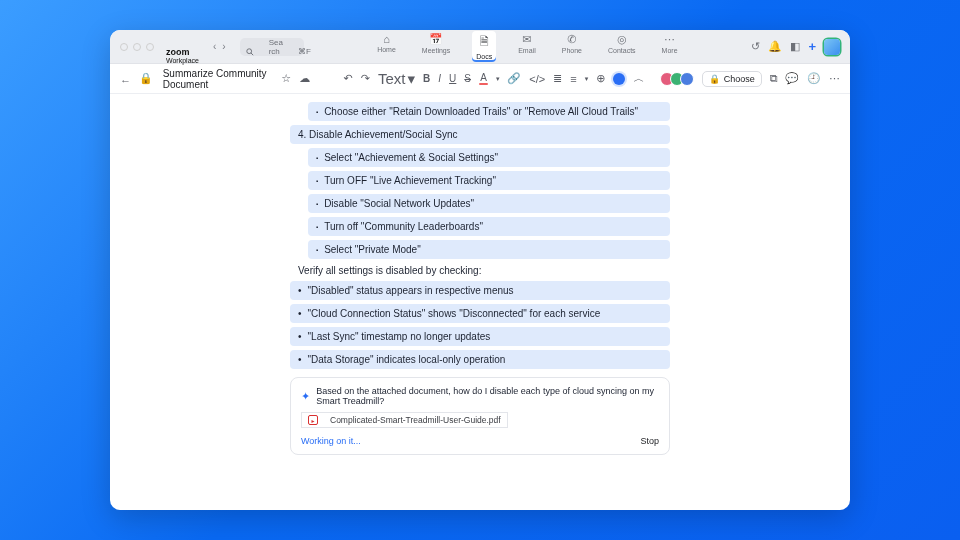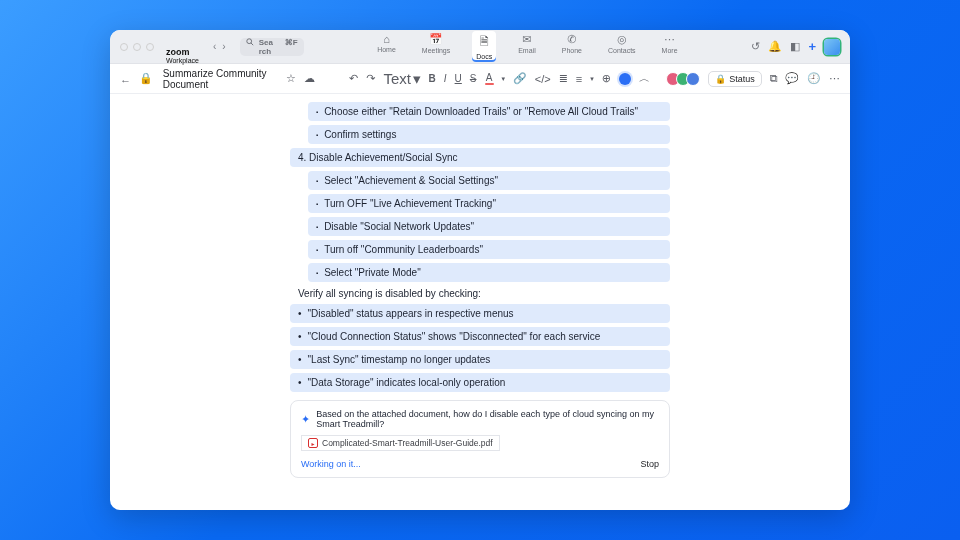--- a/index.html
+++ b/index.html
@@ -17,24 +17,23 @@
   .titlebar {
     height: 34px; background: #eceef2; display: flex; align-items: center;
     padding: 0 10px; gap: 8px; border-bottom: 1px solid #e1e3e8;
   }
   .traffic { display: flex; gap: 5px; }
   .tdot { width: 8px; height: 8px; border-radius: 50%; border: 1px solid #cfcfcf; }
   .brand { font-size: 9px; line-height: 1; color: #111; font-weight: 600; margin-left: 4px; margin-top: 18px;}
   .brand .sub { font-weight: 400; font-size: 7px; display:block; }
   .navarrows { display: flex; gap: 6px; color: #7a7d85; font-size: 10px; margin-left: 6px;}
   .searchbox {
-    display: flex; align-items: flex-start; background: #e2e4e9; border-radius: 5px;
-    height: 18px; padding: 0 6px; font-size: 8px; color: #6e7178; width: 64px; gap: 5px;
+    display: flex; align-items: flex-end; background: #e2e4e9; border-radius: 5px;
+    height: 18px; padding: 0 6px; font-size: 8px; color: #6e7178; width: 64px; gap: 15px;
     margin-left: 6px;
-    font-weight: bold;
   }
   .searchbox .kbd { margin-left: auto; font-size: 8px; }
   .centernav { flex: 1; display: flex; justify-content: center; gap: 18px; }
   .cnitem { display:flex; flex-direction:column; align-items:center; font-size:7px; color:#6e7178; gap:1px; cursor:pointer; padding:2px 4px; border-radius:4px;}
   .cnitem.active { background:#fff; box-shadow: inset 0 -2px 0 #3b82f6; color:#1b1d22;}
   .cnitem .ico { font-size: 11px; }
   .rightctrls { display:flex; align-items:center; gap:8px; color:#6e7178; font-size:11px;}
   .plusbtn { color:#2a6ef5; font-size:13px; font-weight:600;}
   .avatar { width:16px; height:16px; border-radius:4px; background:linear-gradient(135deg,#7cc6f5,#3a8ef0); box-shadow:0 0 0 1.5px #32b47a; }
 
@@ -65,21 +64,21 @@
     padding: 4px 8px; margin-bottom: 4px; display:flex; align-items:center;
   }
   .line.indent { margin-left: 18px; width: calc(100% - 18px); }
   .line.plain { background:transparent; padding: 2px 8px; margin-bottom: 3px;}
   .bullet::before { content:"•"; margin-right: 6px; }
   .disc::before { content:"▪"; font-size:6px; margin-right:6px; }
 
   .aibox { width: 380px; margin: 6px auto 0; border:1px solid #e3e5ea; border-radius:8px; padding: 8px 10px; font-size:9px; }
   .aibox .row { display:flex; align-items:center; gap:6px; color:#1c2230;}
   .spark { color:#2a6ef5; font-size:11px;}
-  .attach { display:inline-flex; align-items:center; gap:4px; border:1px solid #e3e5ea; border-radius:0; padding:2px 6px; font-size:8.5px; color:#3a3c42; margin-top:6px;}
+  .attach { display:inline-flex; align-items:center; gap:12px; border:1px solid #e3e5ea; border-radius:0; padding:2px 6px; font-size:8.5px; color:#3a3c42; margin-top:6px;}
   .pdfico { width:10px;height:10px; border:1px solid #d93030; color:#d93030; font-size:6px; display:flex;align-items:center;justify-content:center; border-radius:2px;}
   .aibox .foot { display:flex; justify-content:space-between; align-items:center; margin-top:8px;}
   .working { color:#2a6ef5; font-weight:500; }
   .stop { font-size:9px; color:#1c1d21; font-weight:500; cursor:pointer;}
 
   svg { display:block; }
 </style>
 </head>
 <body>
 
@@ -185,39 +184,38 @@
     <span class="tbtn tico">︿</span>
 
     <span class="sep"></span>
     <div class="presence">
       <div class="pdot p1"></div>
       <div class="pdot p2"></div>
       <div class="pdot p3"></div>
     </div>
     <div class="sharebtn tbtn">
       <span>🔒</span>
-      <span>Status</span>
+      <span>Choose</span>
     </div>
     <span class="tbtn tico">⧉</span>
     <span class="tbtn tico">💬</span>
     <span class="tbtn tico">🕘</span>
     <span class="tbtn tico">⋯</span>
   </div>
 
   <div class="doc">
     <div class="content" id="content">
         <div class="line indent disc">Choose either "Retain Downloaded Trails" or "Remove All Cloud Trails"</div>
-        <div class="line indent disc">Confirm settings</div>
         <div class="line">4. Disable Achievement/Social Sync</div>
         <div class="line indent disc">Select "Achievement &amp; Social Settings"</div>
         <div class="line indent disc">Turn OFF "Live Achievement Tracking"</div>
         <div class="line indent disc">Disable "Social Network Updates"</div>
         <div class="line indent disc">Turn off "Community Leaderboards"</div>
         <div class="line indent disc">Select "Private Mode"</div>
-        <div class="line plain">Verify all syncing is disabled by checking:</div>
+        <div class="line plain">Verify all settings is disabled by checking:</div>
         <div class="line bullet">"Disabled" status appears in respective menus</div>
         <div class="line bullet">"Cloud Connection Status" shows "Disconnected" for each service</div>
         <div class="line bullet">"Last Sync" timestamp no longer updates</div>
         <div class="line bullet">"Data Storage" indicates local-only operation</div>
       </div>
 
     <div class="aibox">
       <div class="row">
         <span class="spark">✦</span>
         <span>Based on the attached document, how do I disable each type of cloud syncing on my Smart Treadmill?</span>

